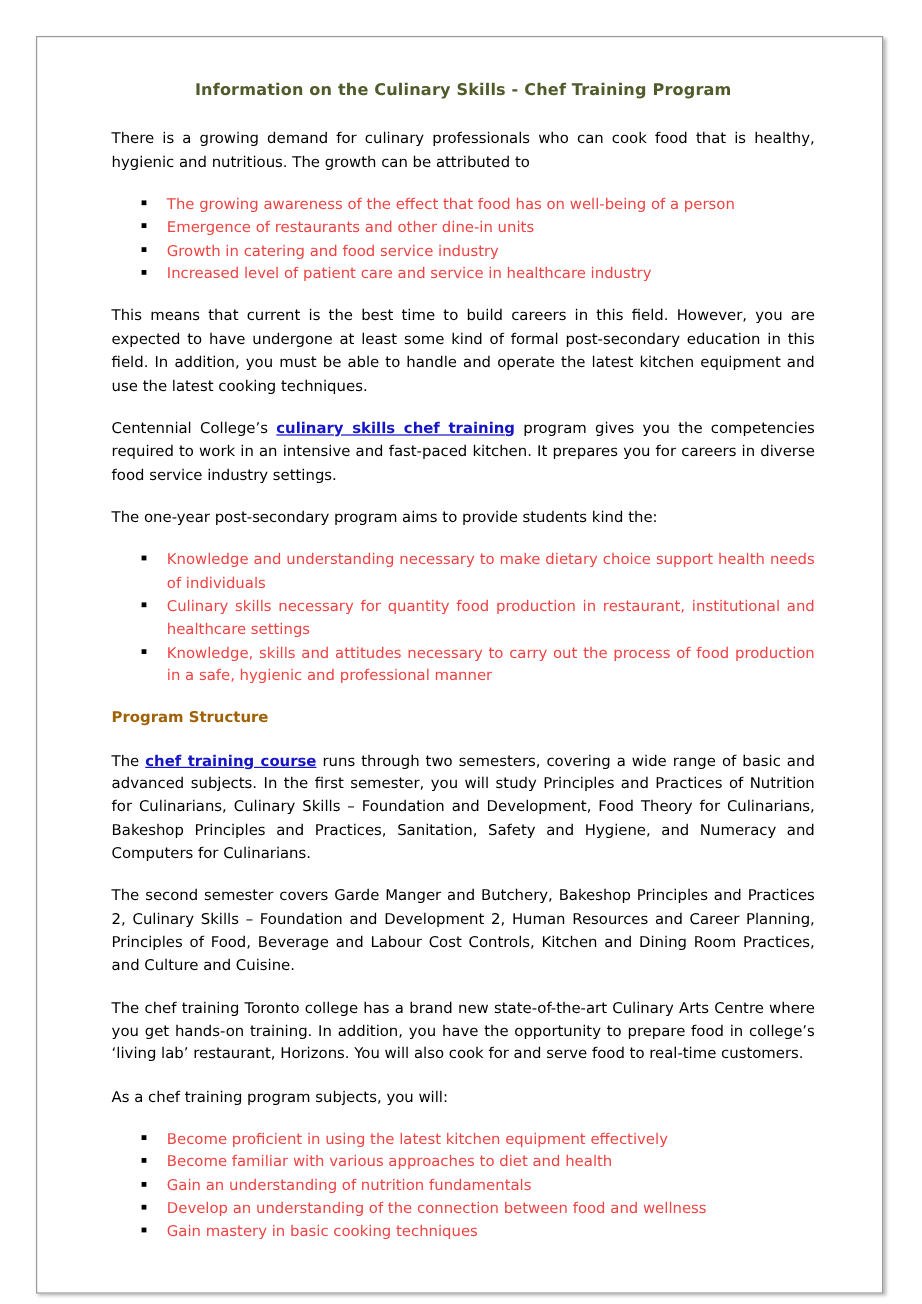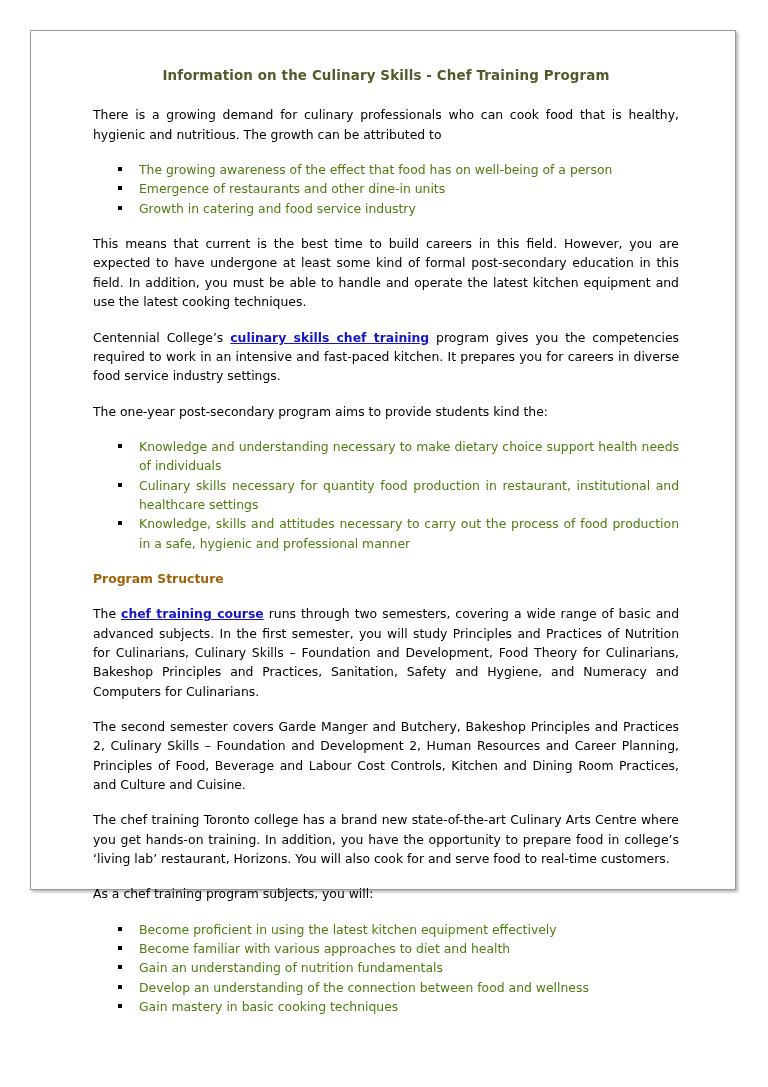--- a/index.html
+++ b/index.html
@@ -19,21 +19,21 @@
     width: 768px;
     height: 1087px;
     background: #ffffff;
   }
 
   .page-sheet {
     position: absolute;
     left: 30px;
     top: 30px;
     width: 706px;
-    height: 860px;
+    height: 1048px;
     background: #ffffff;
     border: 1px solid #9a9a9a;
     box-shadow: 2px 2px 3px rgba(0,0,0,0.30);
     box-sizing: border-box;
   }
 
   .page-content {
     position: absolute;
     left: 62px;
     top: 36px;
@@ -69,21 +69,21 @@
   ul.bullets {
     list-style: none;
     margin: 0 0 16px 0;
     padding: 0;
   }
 
   ul.bullets li {
     position: relative;
     padding-left: 46px;
     font-size: 12.4px;
-    color: #4d7c0f;
+    color: #ef4444;
     line-height: 1.56;
     margin: 0;
   }
 
   ul.bullets.justified li {
     text-align: justify;
   }
 
   ul.bullets li .sq-bullet {
     position: absolute;
@@ -116,20 +116,24 @@
           <span class="sq-bullet"></span>
           <span>The growing awareness of the effect that food has on well-being of a person</span>
         </li>
         <li>
           <span class="sq-bullet"></span>
           <span>Emergence of restaurants and other dine-in units</span>
         </li>
         <li>
           <span class="sq-bullet"></span>
           <span>Growth in catering and food service industry</span>
+        </li>
+        <li>
+          <span class="sq-bullet"></span>
+          <span>Increased level of patient care and service in healthcare industry</span>
         </li>
       </ul>
 
       <p class="para">This means that current is the best time to build careers in this field. However, you are expected to have undergone at least some kind of formal post-secondary education in this field. In addition, you must be able to handle and operate the latest kitchen equipment and use the latest cooking techniques.</p>
 
       <p class="para">
         <span>Centennial College’s </span><a class="doclink" href="#">culinary skills chef training</a><span> program gives you the competencies required to work in an intensive and fast-paced kitchen. It prepares you for careers in diverse food service industry settings.</span>
       </p>
 
       <p class="para">The one-year post-secondary program aims to provide students kind the:</p>

